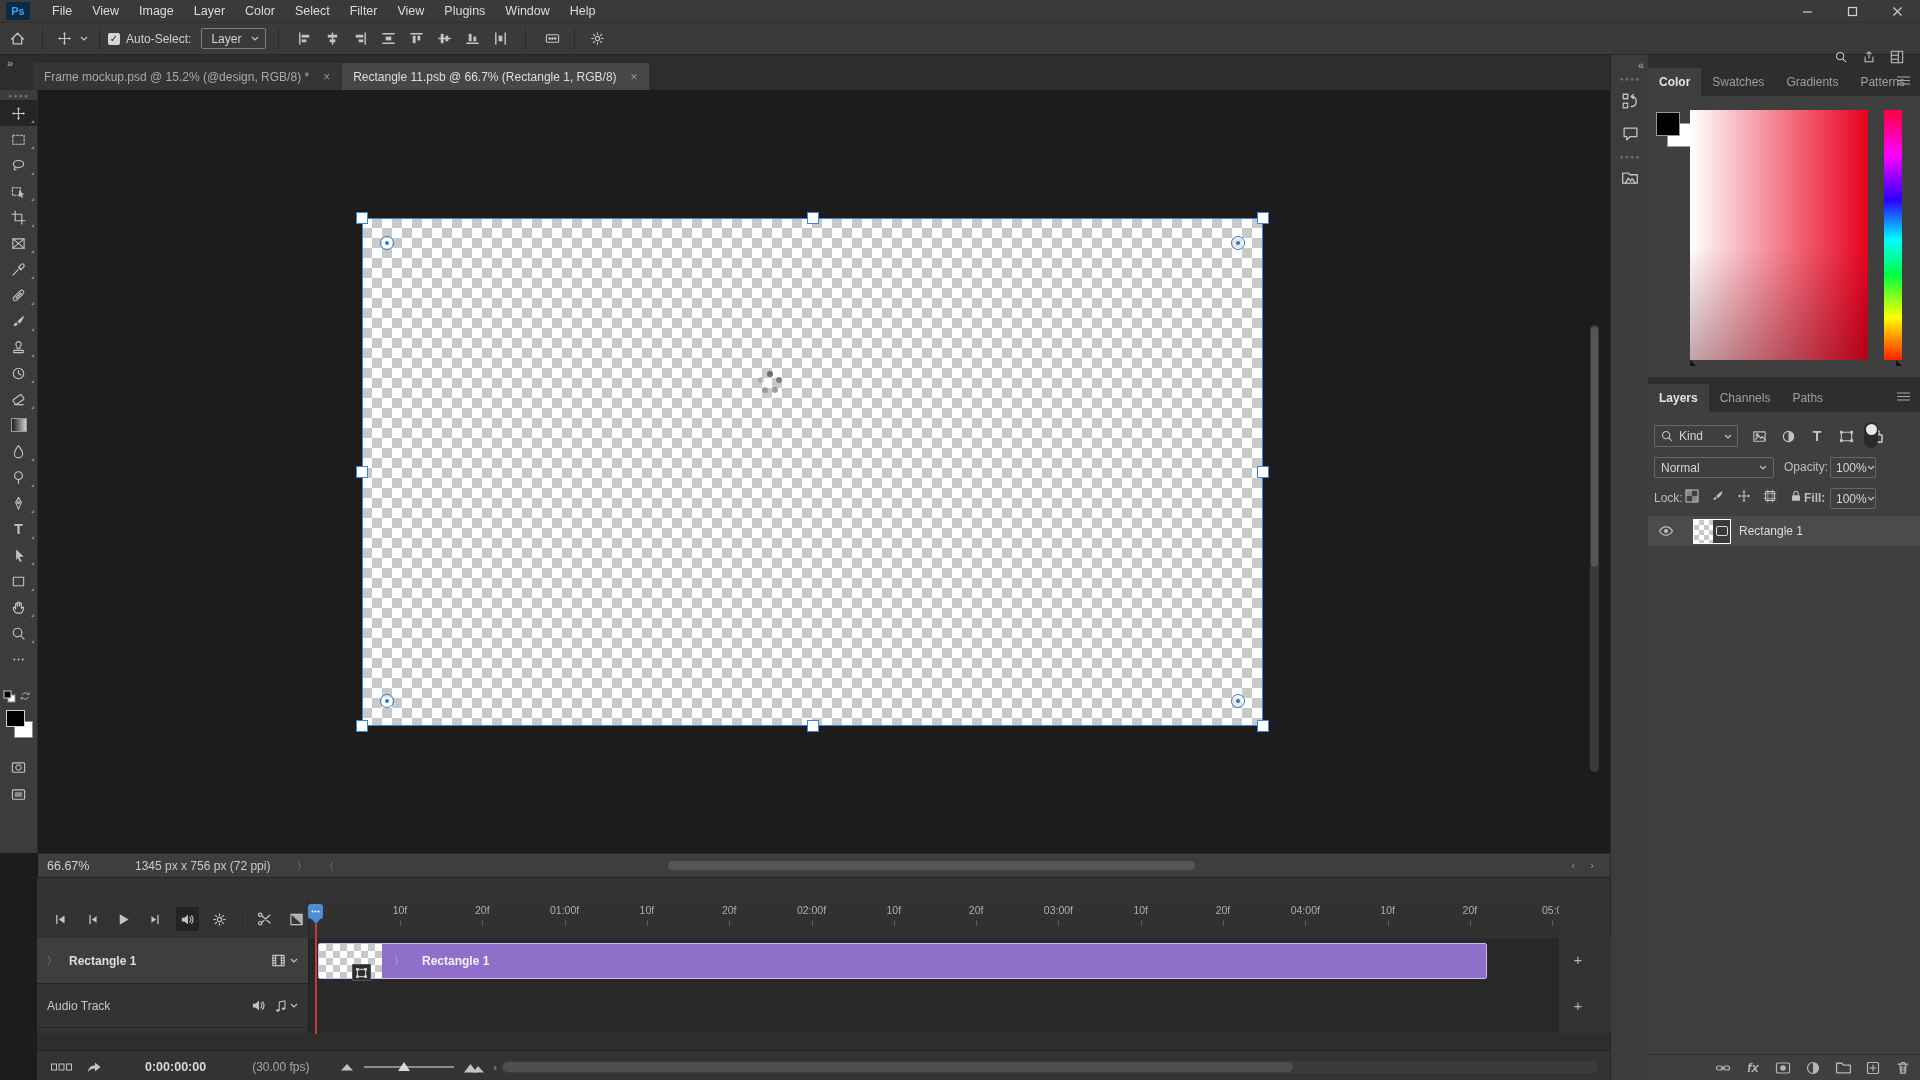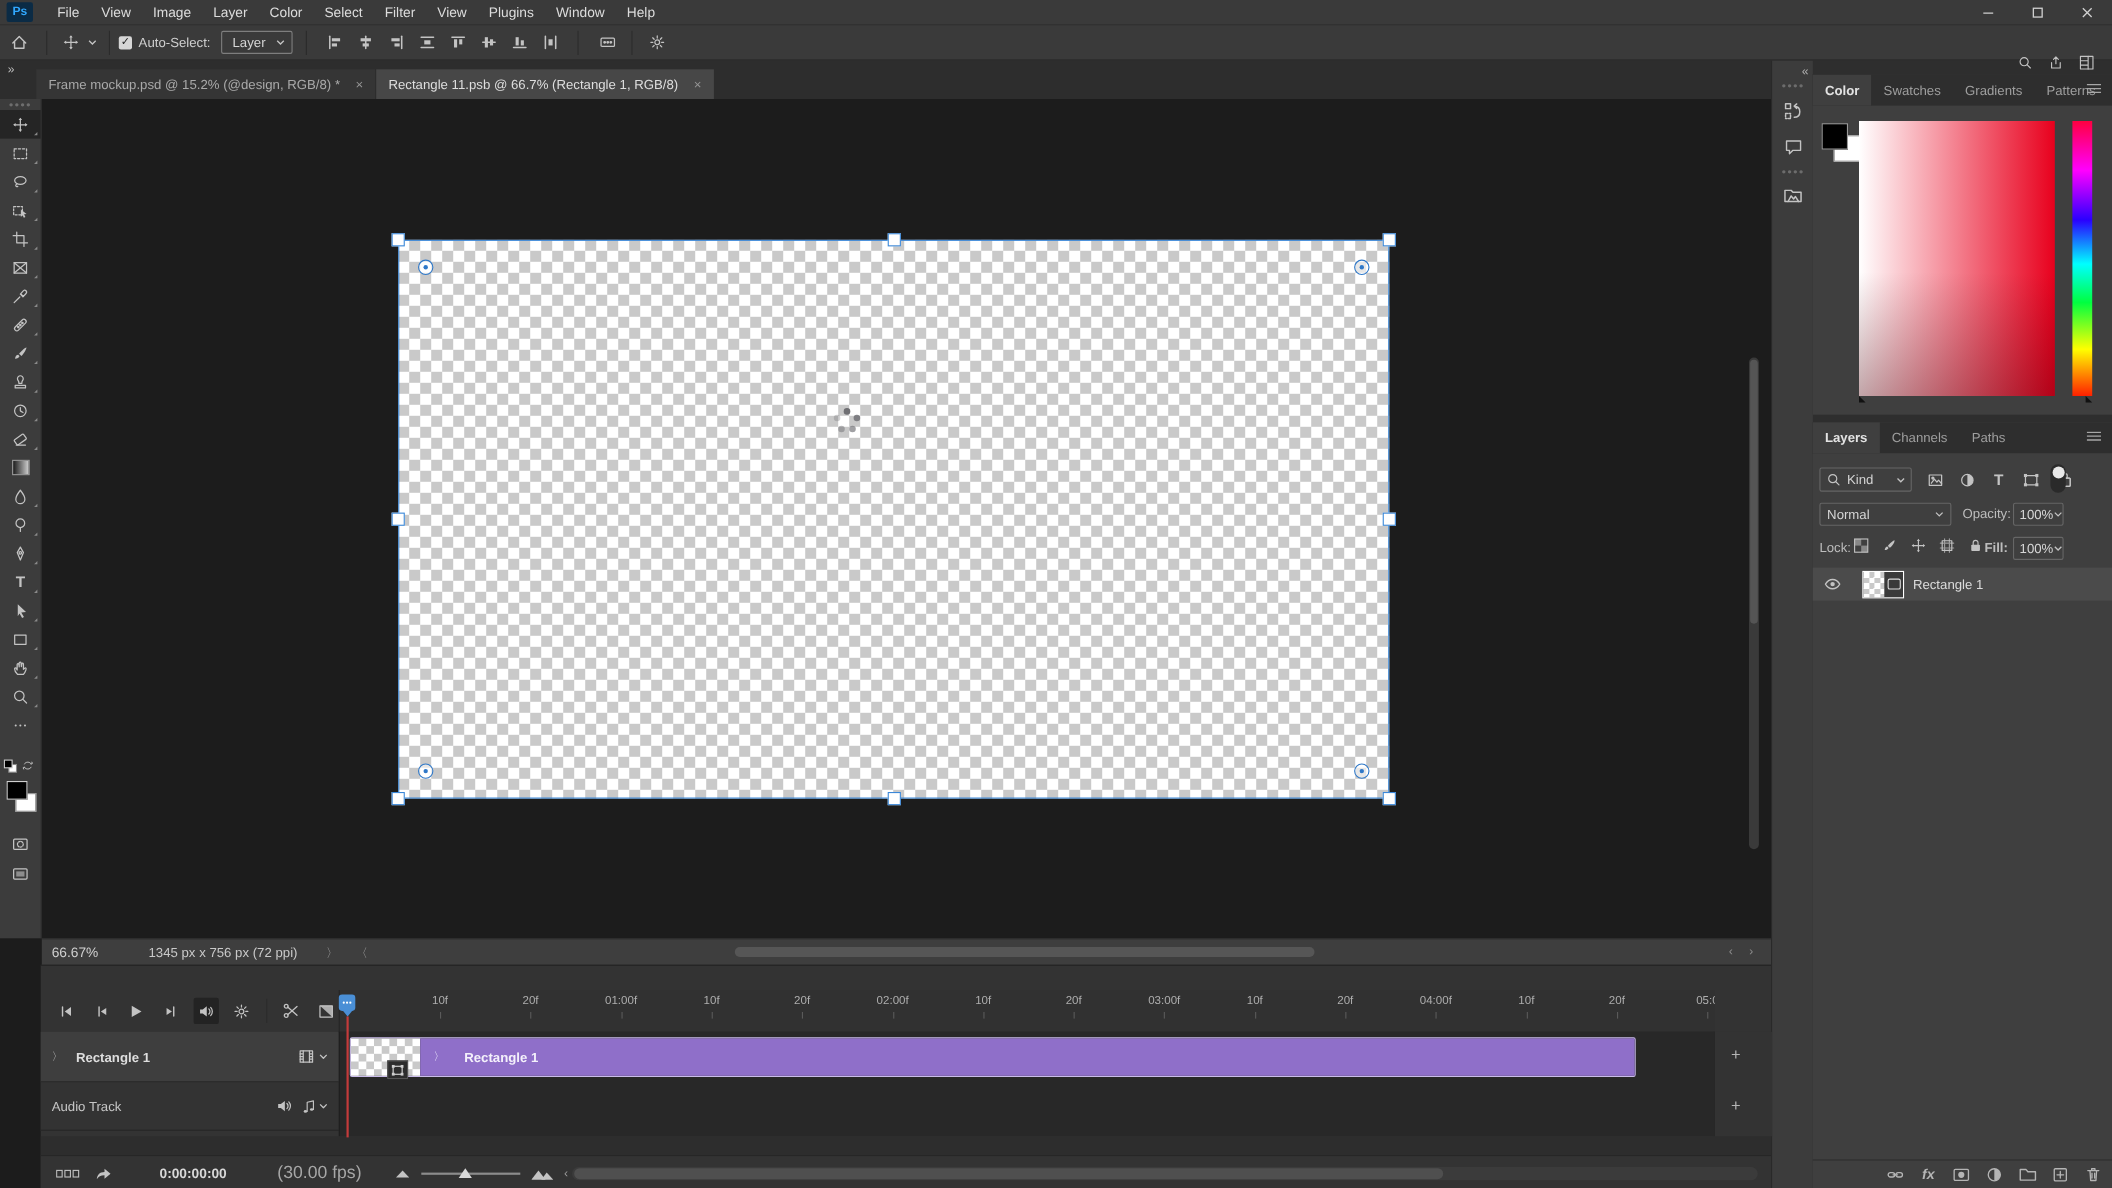--- a/index.html
+++ b/index.html
@@ -99,21 +99,21 @@
   .xform-badge{position:absolute;left:43px;top:26px;width:17px;height:15px;background:#2d2d2d;border:1px solid #555;
                display:flex;align-items:center;justify-content:center;z-index:3;}
   .playhead-marker{position:absolute;left:271px;top:26px;width:15px;height:15px;background:#4a8fd6;border-radius:3px;
                    display:flex;align-items:center;justify-content:center;z-index:5;}
   .playhead-marker::after{content:"";position:absolute;left:50%;bottom:-5px;margin-left:-5px;border-left:5px solid transparent;
                    border-right:5px solid transparent;border-top:6px solid #4a8fd6;}
   .playhead-line{position:absolute;left:278px;top:46px;width:2px;height:110px;background:#c33b3b;z-index:4;}
   .tl-bottom{position:absolute;left:0;top:172px;width:1573px;height:31px;background:#333;border-top:1px solid #262626;display:flex;align-items:center;}
   .tl-gap{position:absolute;left:0;top:155px;width:1573px;height:17px;background:#2d2d2d;}
   .timecode{color:#d8d8d8;font-size:12.5px;font-weight:bold;}
-  .framerate{color:#a7a7a7;font-size:16px;}
+  .framerate{color:#a7a7a7;font-size:12px;}
   .zoom-slider{position:relative;width:90px;height:2px;background:#8c8c8c;margin:0 10px;}
   .zoom-slider i{position:absolute;left:34px;top:-4px;width:0;height:0;border-left:6px solid transparent;border-right:6px solid transparent;border-bottom:9px solid #d9d9d9;}
   .tl-scrollbar{position:relative;flex:1;height:12px;margin:0 12px 0 4px;background:#3b3b3b;border-radius:6px;}
   .tl-scrollbar i{position:absolute;left:2px;top:1px;width:790px;height:10px;background:#4f4f4f;border-radius:5px;display:block;}
 
   
   .collapsed-strip{left:1610px;top:53px;width:38px;height:1027px;background:#3c3c3c;border-left:1px solid #292929;}
   .strip-collapse{position:absolute;right:7px;top:6px;color:#b3b3b3;font-size:11px;letter-spacing:-2px;}
   .strip-grip{position:absolute;left:0;width:38px;text-align:center;color:#6c6c6c;font-size:7px;letter-spacing:1px;}
   .strip-icon{position:absolute;left:7px;width:24px;height:24px;color:#c6c6c6;display:flex;align-items:center;justify-content:center;}

